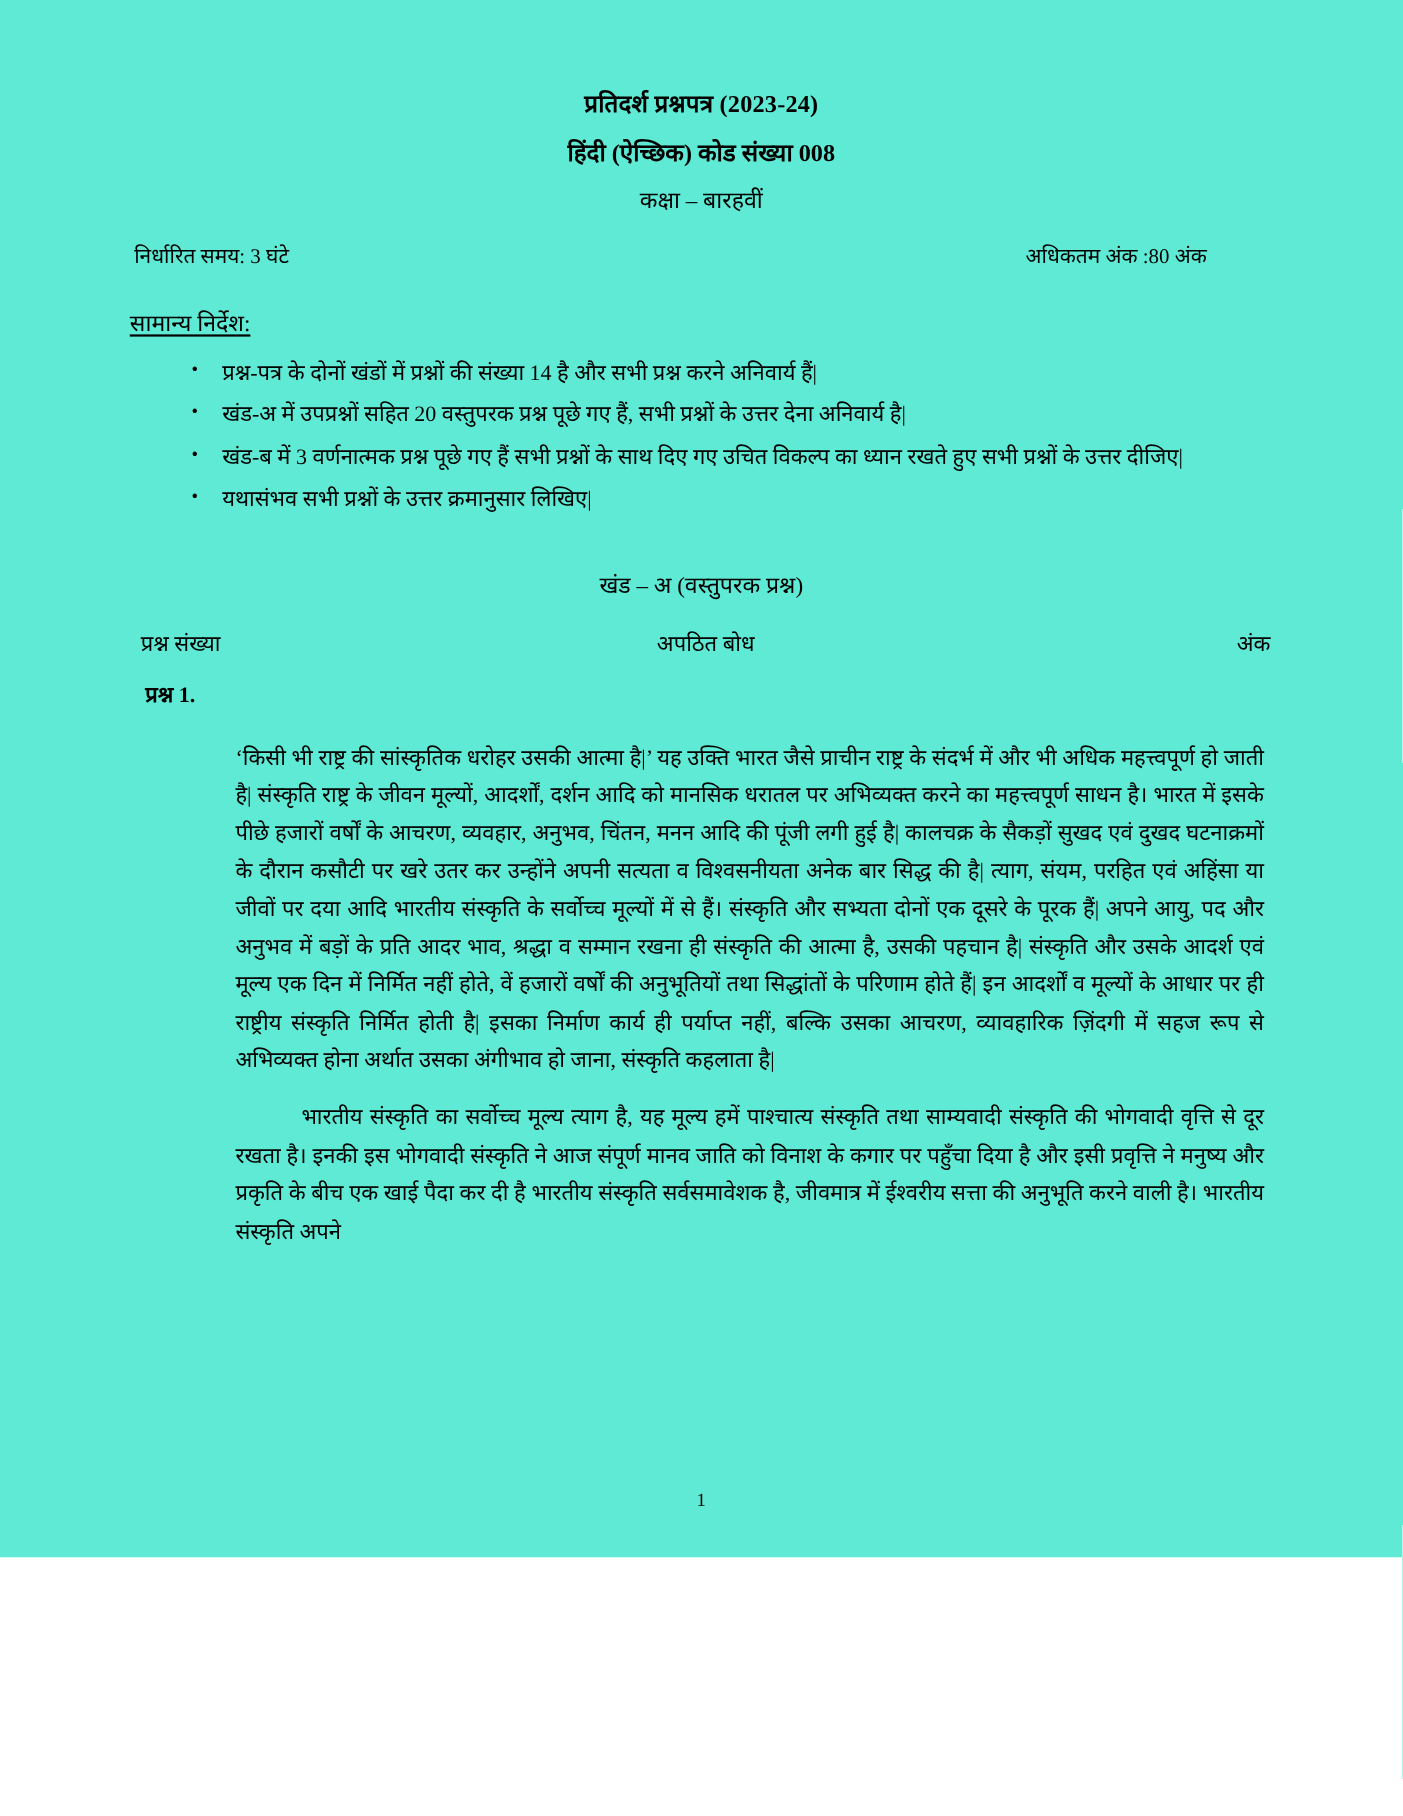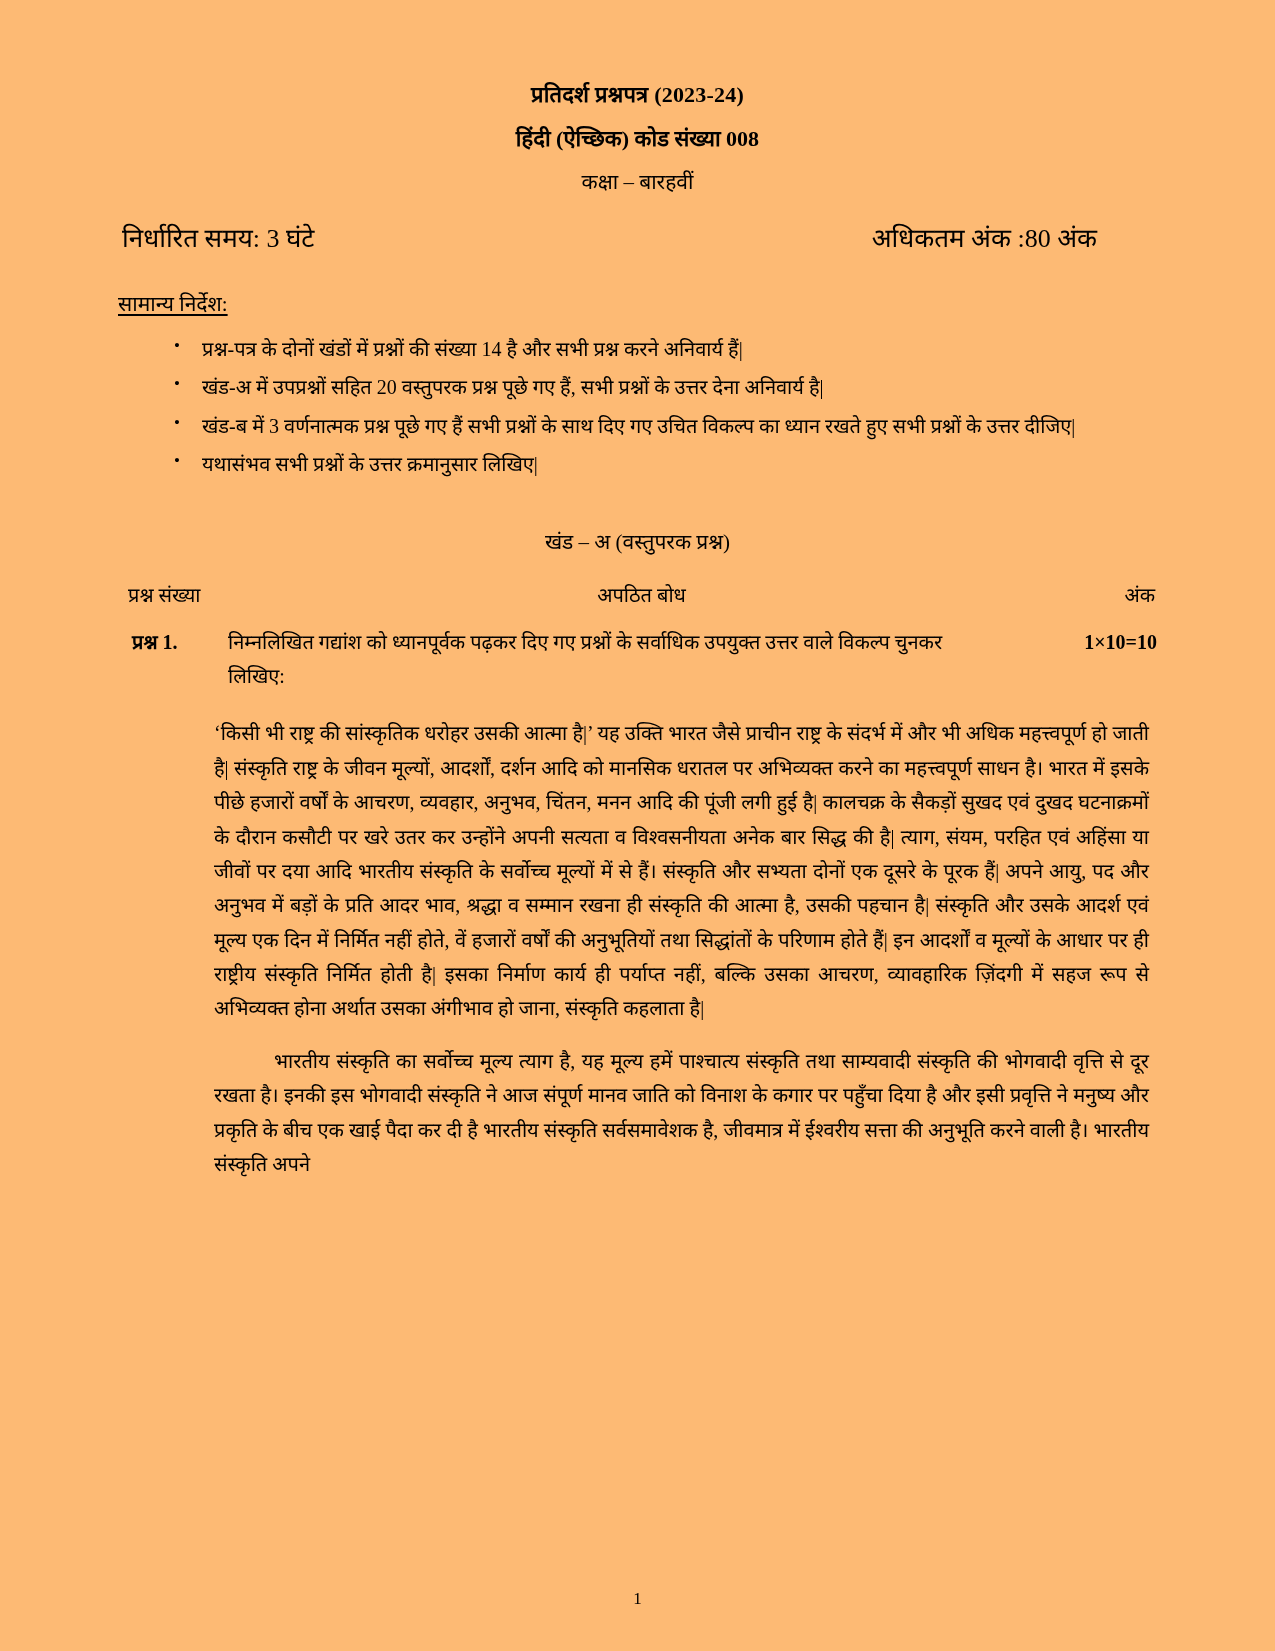--- a/index.html
+++ b/index.html
@@ -8,23 +8,23 @@
     padding: 0;
     background: #ffffff;
   }
   body {
     font-family: "Liberation Serif", "DejaVu Serif", serif;
     color: #000000;
   }
   .page {
     position: relative;
     width: 1275px;
-    height: 1651px;
+    height: 1416px;
     margin: 0 auto;
-    background: #fdba74;
+    background: #5eead4;
     box-sizing: border-box;
     padding: 84px 118px 40px 118px;
     overflow: hidden;
   }
   .center { text-align: center; }
 
   .doc-title {
     font-size: 22px;
     font-weight: bold;
     letter-spacing: 0.2px;
@@ -41,21 +41,21 @@
     font-size: 21px;
     font-weight: normal;
     line-height: 1.0;
     margin: 0 0 26px 0;
   }
 
   .meta-row {
     display: flex;
     justify-content: space-between;
     align-items: baseline;
-    font-size: 26px;
+    font-size: 19px;
     margin: 0 0 34px 0;
     padding: 0 44px 0 4px;
   }
   .meta-left, .meta-right { white-space: nowrap; }
   .meta-right { padding-right: 16px; }
 
   .instr-heading {
     font-size: 21px;
     text-decoration: underline;
     text-underline-offset: 3px;
@@ -170,27 +170,20 @@
   <div class="center section-heading">खंड – अ (वस्तुपरक प्रश्न)</div>
 
   <div class="col-head-row">
     <span class="col-head-no">प्रश्न संख्या</span>
     <span class="col-head-mid">अपठित बोध</span>
     <span class="col-head-marks">अंक</span>
   </div>
 
   <div class="question-block">
     <div class="q-label">प्रश्न 1.</div>
-    <div class="q-body">
-      <div class="q-firstline">
-        <span class="q-text">निम्नलिखित गद्यांश को ध्यानपूर्वक पढ़कर दिए गए प्रश्नों के  सर्वाधिक उपयुक्त उत्तर वाले विकल्प चुनकर</span>
-        <span class="q-marks">1×10=10</span>
-      </div>
-      <div class="q-secondline">लिखिए:</div>
-    </div>
   </div>
 
   <div class="passage">
     <p>‘किसी भी राष्ट्र की सांस्कृतिक धरोहर उसकी आत्मा है|’ यह उक्ति भारत जैसे प्राचीन राष्ट्र के संदर्भ में और भी अधिक महत्त्वपूर्ण हो जाती है| संस्कृति राष्ट्र के जीवन मूल्यों, आदर्शों, दर्शन आदि को मानसिक धरातल पर अभिव्यक्त करने का महत्त्वपूर्ण साधन है। भारत में इसके पीछे हजारों वर्षों के आचरण, व्यवहार, अनुभव, चिंतन,  मनन आदि की पूंजी लगी हुई है|  कालचक्र के सैकड़ों सुखद एवं दुखद घटनाक्रमों के दौरान कसौटी पर खरे उतर कर उन्होंने अपनी सत्यता व विश्वसनीयता अनेक बार सिद्ध की है| त्याग, संयम, परहित एवं अहिंसा या जीवों पर दया आदि भारतीय संस्कृति के सर्वोच्च मूल्यों में से हैं। संस्कृति और सभ्यता दोनों एक दूसरे के पूरक हैं|  अपने आयु,  पद और अनुभव में बड़ों के प्रति आदर भाव,  श्रद्धा व सम्मान रखना ही संस्कृति की आत्मा है,  उसकी पहचान है| संस्कृति और उसके आदर्श एवं मूल्य एक दिन में निर्मित नहीं होते, वें हजारों वर्षों की अनुभूतियों तथा सिद्धांतों के परिणाम होते हैं|  इन आदर्शों व मूल्यों के आधार पर ही राष्ट्रीय संस्कृति निर्मित होती है|  इसका निर्माण कार्य ही पर्याप्त नहीं,  बल्कि उसका आचरण,  व्यावहारिक ज़िंदगी में सहज रूप से अभिव्यक्त होना अर्थात उसका अंगीभाव हो जाना,  संस्कृति कहलाता है|</p>
     <p class="indent">भारतीय संस्कृति का सर्वोच्च मूल्य त्याग है, यह मूल्य हमें पाश्चात्य संस्कृति तथा साम्यवादी संस्कृति की भोगवादी वृत्ति से दूर रखता है। इनकी इस भोगवादी संस्कृति ने आज संपूर्ण मानव जाति को विनाश के कगार पर पहुँचा दिया है और इसी प्रवृत्ति ने मनुष्य और प्रकृति के बीच एक खाई पैदा कर दी है भारतीय संस्कृति सर्वसमावेशक है, जीवमात्र में ईश्वरीय सत्ता की अनुभूति करने वाली है। भारतीय संस्कृति अपने</p>
   </div>
 
   <div class="page-number">1</div>
 
 </div>

